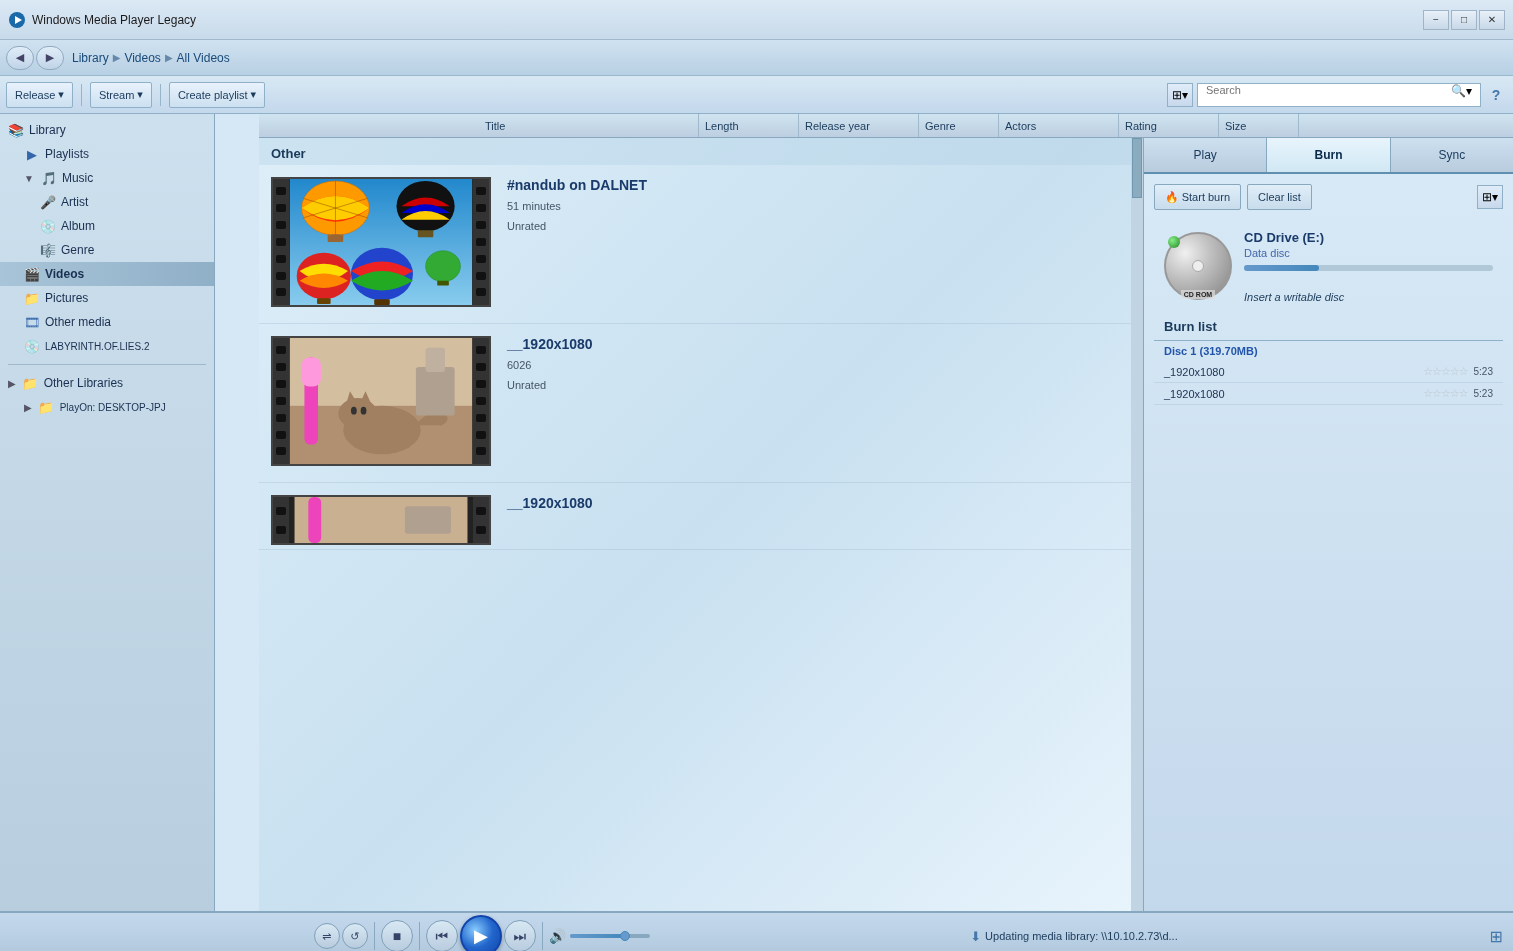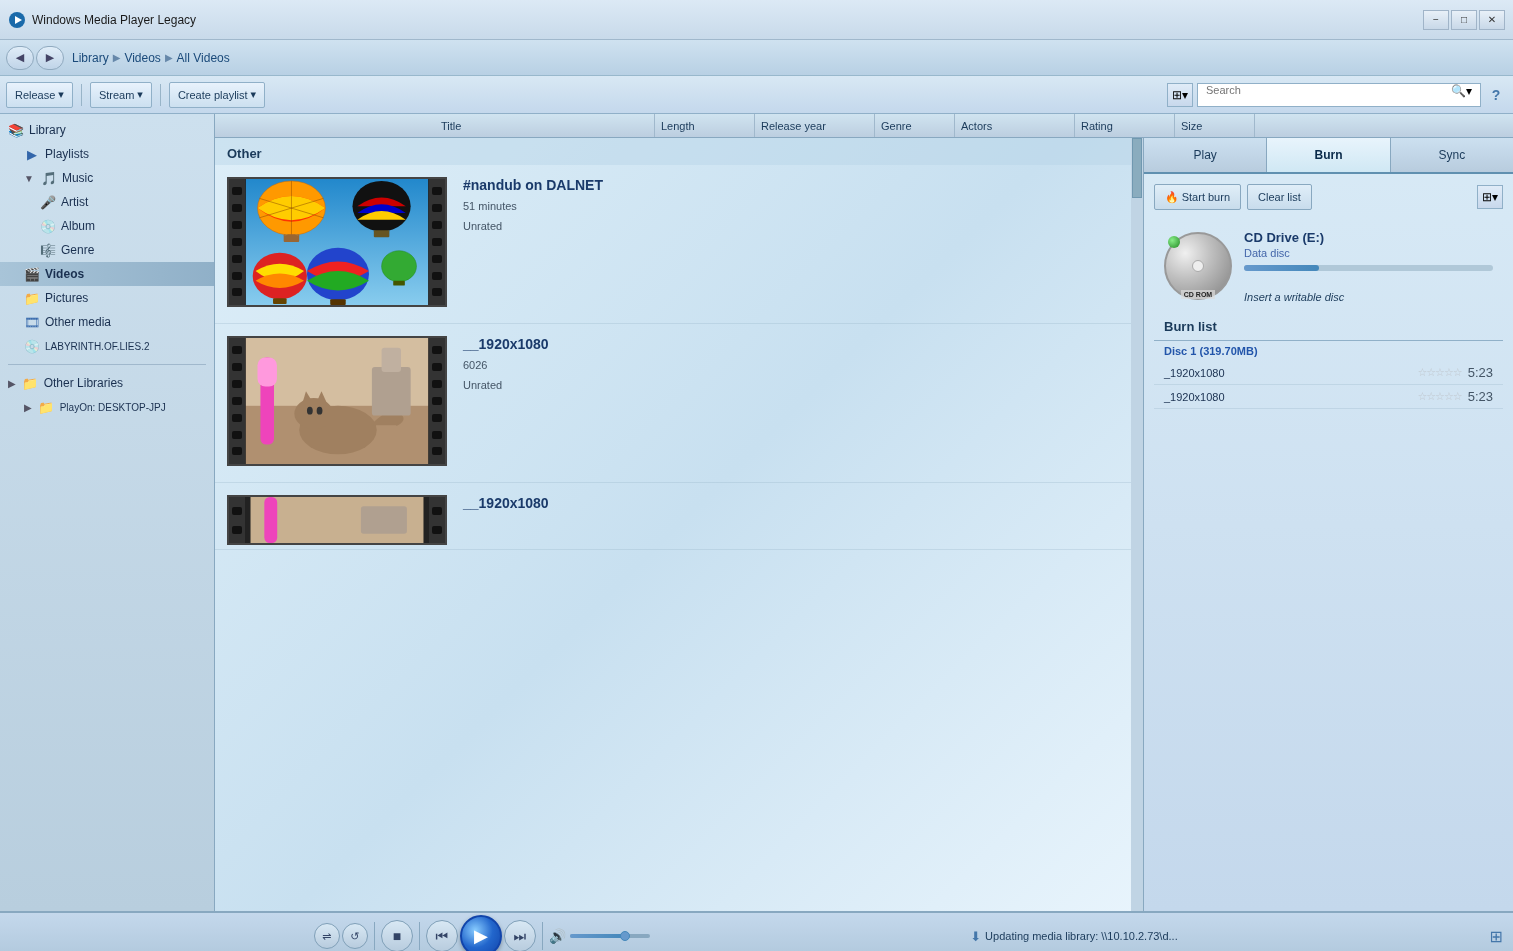--- a/index.html
+++ b/index.html
@@ -206,21 +206,21 @@
     .cd-notice { font-size: 11px; color: #1a3a5a; margin-top: 20px; font-style: italic; }
 
     .burn-list-header { font-size: 13px; font-weight: bold; color: #1a3a5a; padding: 6px 10px; border-bottom: 1px solid #90b0c8; }
     .burn-disc-label { font-size: 11px; font-weight: bold; color: #2255aa; padding: 4px 10px; }
     .burn-list-item {
       display: flex; align-items: center; padding: 4px 10px; gap: 6px;
       border-bottom: 1px solid rgba(150,180,200,0.3);
     }
     .burn-item-title { flex: 1; font-size: 11px; color: #1a3050; }
     .burn-item-stars { color: #c0c8d0; font-size: 11px; letter-spacing: -1px; }
-    .burn-item-dur { font-size: 13px; color: #445566; }
+    .burn-item-dur { font-size: 10px; color: #445566; }
 
     
     #statusbar {
       height: 48px;
       background: linear-gradient(to bottom, #c4d8ec, #b0c8dc);
       border-top: 2px solid #88a8c0;
       display: flex; align-items: center; padding: 0 10px;
       gap: 8px;
     }
     .transport-controls { display: flex; align-items: center; gap: 2px; margin: 0 auto; }
@@ -366,21 +366,21 @@
         <span>Other Libraries</span>
       </div>
       <div class="sidebar-item sidebar-child">
         <span class="sidebar-expand">▶</span>
         <span class="si-icon folder">📁</span>
         <span style="font-size:10px;">PlayOn: DESKTOP-JPJ</span>
       </div>
     </div>
   </div>
 
-  <div style="flex:1; display:flex; flex-direction:column; overflow:hidden;">
+  <div style="flex:1; display:flex; flex-direction:column; overflow:hidden;padding-left:44px;">
 
     <div id="col-headers">
       <div class="col-header col-title">
         <span>Title</span>
       </div>
       <div class="col-header col-length">
         <span>Length</span>
       </div>
       <div class="col-header col-releaseyear">
         <span>Release year</span>

